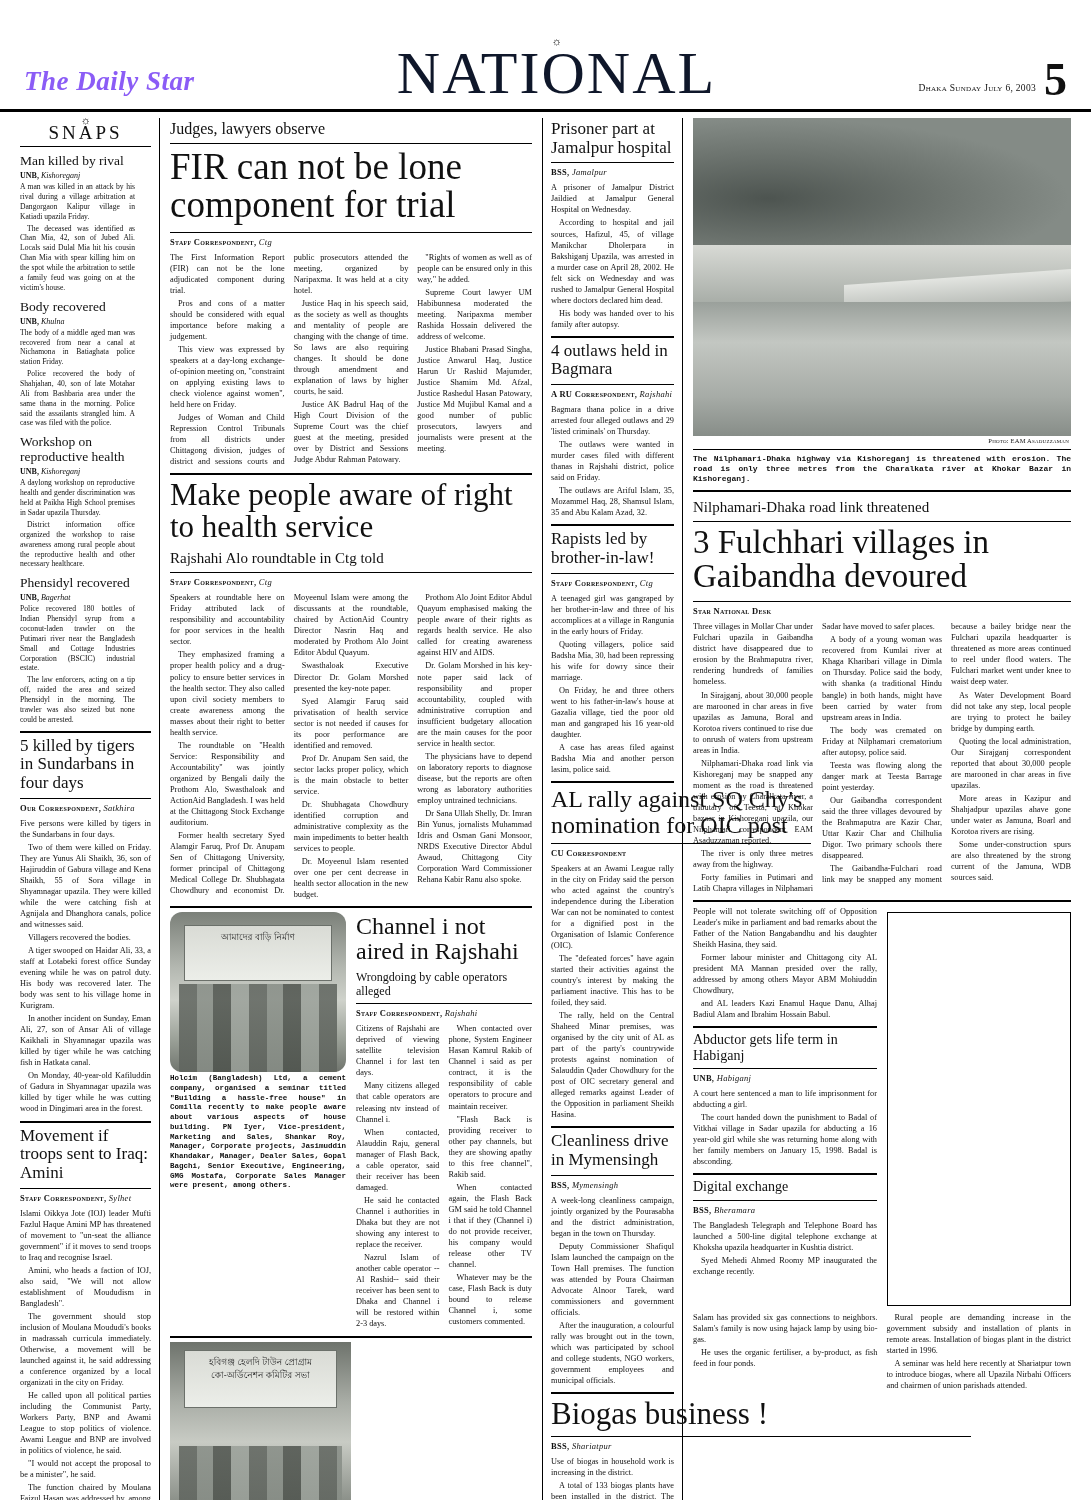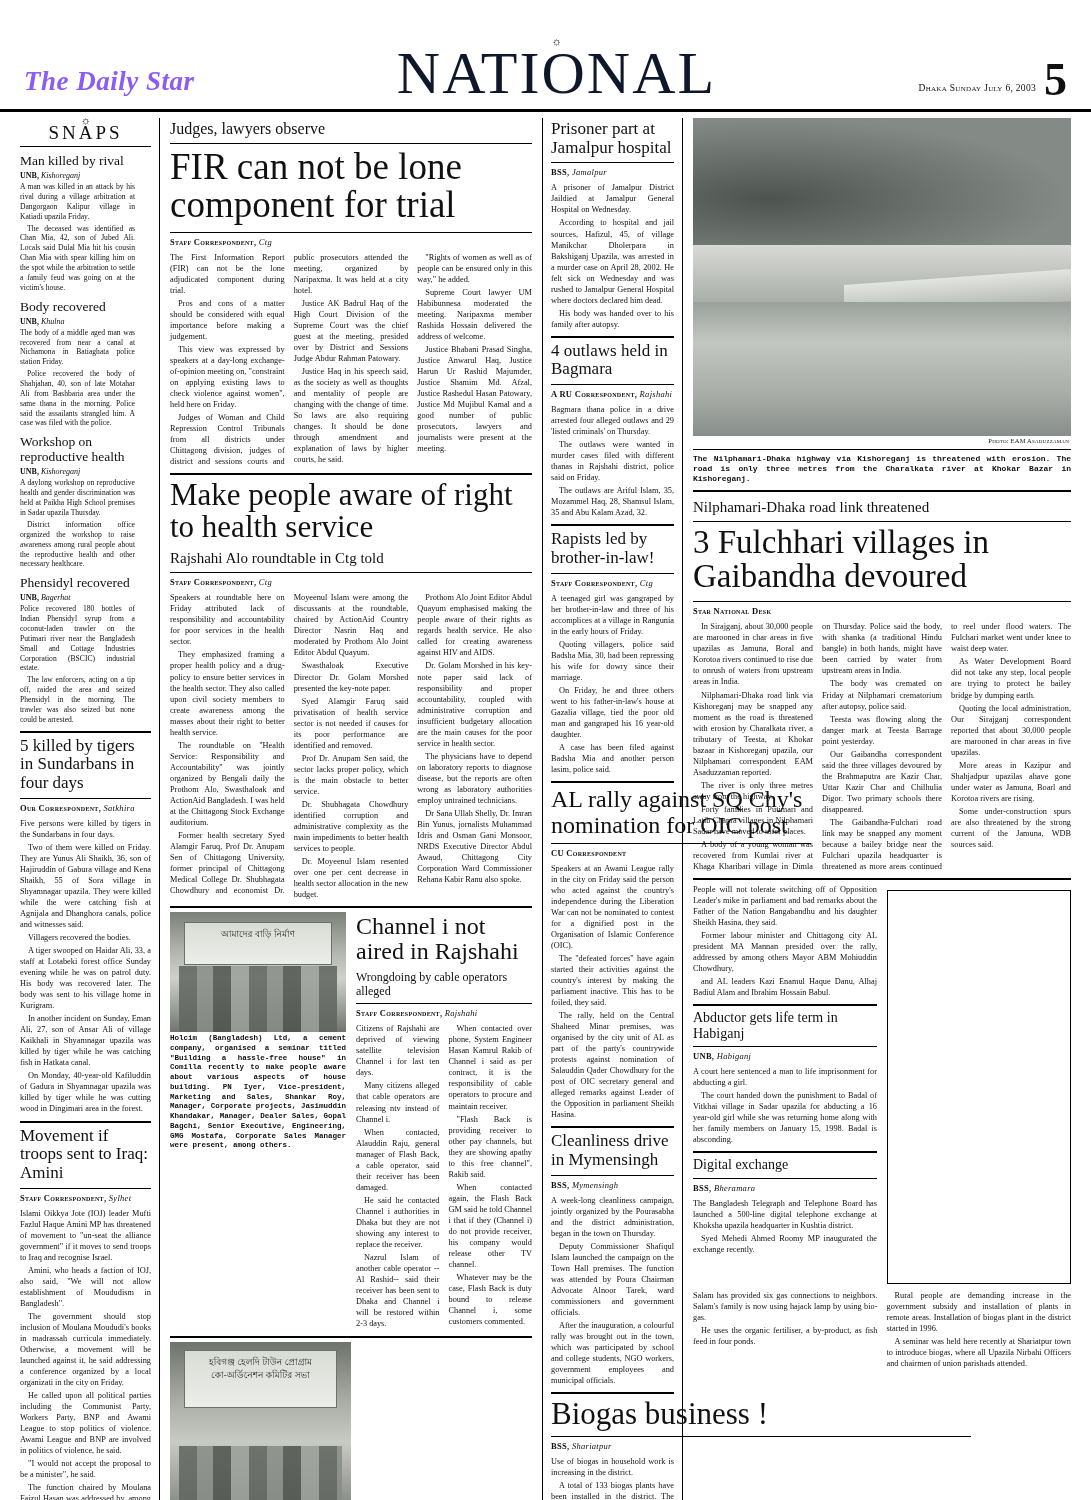--- a/index.html
+++ b/index.html
@@ -230,22 +230,23 @@
     position:absolute; left:0; right:0; top:0; height:42%;
     background: radial-gradient(ellipse at 20% 60%, #4d5450 0%, #6d746f 40%, #848b86 70%),
                 linear-gradient(180deg,#7d847f,#5e655f);
   }
   .ph-road {
     position:absolute; left:40%; right:0; top:50%; height:10%;
     background: linear-gradient(180deg,#e3e5e1,#b5b9b4);
     transform: skewY(-4deg);
   }
   .photo-mid {
-    height: 120px;
+    height: 160px;
     background: linear-gradient(180deg,#7b8079 0%,#b4b8b1 35%,#cfd2cb 55%,#9aa097 80%,#70756e 100%);
+    border-radius: 12px;
   }
   .photo-bot {
     height: 200px;
     background: linear-gradient(180deg,#6e736c 0%,#a9ada6 30%,#c8cbc4 50%,#8e938c 78%,#63675f 100%);
   }
   .ph-figs {
     position:absolute; left:5%; right:5%; bottom:0; height:55%;
     background: repeating-linear-gradient(90deg,#5f645e 0 18px,#878d86 18px 34px,#4e534d 34px 52px,#9aa099 52px 70px);
     opacity: 0.85;
   }
@@ -380,22 +381,22 @@
         <div class="rule-thin"></div>
         <div class="byline">
           <span>Staff Correspondent,</span>
           <em>Ctg</em>
         </div>
         <div class="cols3">
           <p class="body first">The First Information Report (FIR) can not be the lone adjudicated component during trial.</p>
           <p class="body">Pros and cons of a matter should be considered with equal importance before making a judgement.</p>
           <p class="body">This view was expressed by speakers at a day-long exchange-of-opinion meeting on, "constraint on applying existing laws to check violence against women", held here on Friday.</p>
           <p class="body">Judges of Woman and Child Repression Control Tribunals from all districts under Chittagong division, judges of district and sessions courts and public prosecutors attended the meeting, organized by Naripaxma. It was held at a city hotel.</p>
+          <p class="body">Justice Haq in his speech said, as the society as well as thoughts and mentality of people are changing with the change of time. So laws are also requiring changes. It should be done through amendment and explanation of laws by higher courts, he said.</p>
           <p class="body">Justice AK Badrul Haq of the High Court Division of the Supreme Court was the chief guest at the meeting, presided over by District and Sessions Judge Abdur Rahman Patowary.</p>
-          <p class="body">Justice Haq in his speech said, as the society as well as thoughts and mentality of people are changing with the change of time. So laws are also requiring changes. It should be done through amendment and explanation of laws by higher courts, he said.</p>
           <p class="body">"Rights of women as well as of people can be ensured only in this way," he added.</p>
           <p class="body">Supreme Court lawyer UM Habibunnesa moderated the meeting. Naripaxma member Rashida Hossain delivered the address of welcome.</p>
           <p class="body">Justice Bhabani Prasad Singha, Justice Anwarul Haq, Justice Harun Ur Rashid Majumder, Justice Shamim Md. Afzal, Justice Rashedul Hasan Patowary, Justice Md Mujibul Kamal and a good number of public prosecutors, lawyers and journalists were present at the meeting.</p>
         </div>
       </div>
 
       <div class="rule-thick"></div>
 
       <div>
         <div class="hl-lg">Make people aware of right to health service</div>
@@ -505,21 +506,21 @@
       <div>
         <div class="hl-sm">Rapists led by brother-in-law!</div>
         <div class="rule-thin"></div>
         <div class="byline">
           <span>Staff Correspondent,</span>
           <em>Ctg</em>
         </div>
         <p class="body first">A teenaged girl was gangraped by her brother-in-law and three of his accomplices at a village in Rangunia in the early hours of Friday.</p>
         <p class="body">Quoting villagers, police said Badsha Mia, 30, had been repressing his wife for dowry since their marriage.</p>
         <p class="body">On Friday, he and three others went to his father-in-law's house at Gazalia village, tied the poor old man and gangraped his 16 year-old daughter.</p>
-        <p class="body">A case has been filed against Badsha Mia and another person lasim, police said.</p>
+        <p class="body">A case has areas filed against Badsha Mia and another person lasim, police said.</p>
       </div>
 
       <div class="rule-thick"></div>
 
       <div>
         <div class="hl-md" style="width:260px">AL rally against SQ Chy's nomination for OIC post</div>
         <div class="rule-thin" style="width:260px"></div>
         <div class="byline">CU Correspondent</div>
         <p class="body first">Speakers at an Awami League rally in the city on Friday said the person who acted against the country's independence during the Liberation War can not be nominated to contest for a dignified post in the Organisation of Islamic Conference (OIC).</p>
         <p class="body">The "defeated forces" have again started their activities against the country's interest by making the parliament inactive. This has to be foiled, they said.</p>
@@ -572,20 +573,21 @@
 
       <div class="rule-thick"></div>
 
       <div>
         <div class="strap">Nilphamari-Dhaka road link threatened</div>
         <div class="rule-thin"></div>
         <div class="hl-xl" style="font-size:33px">3 Fulchhari villages in Gaibandha devoured</div>
         <div class="rule-thin"></div>
         <div class="byline">Star National Desk</div>
         <div class="cols3">
+          <p class="body first">Three villages in Mollar Char under Fulchari upazila in Gaibandha district have disappeared due to erosion by the Brahmaputra river, rendering hundreds of families homeless.</p>
           <p class="body">In Sirajganj, about 30,000 people are marooned in char areas in five upazilas as Jamuna, Boral and Korotoa rivers continued to rise due to onrush of waters from upstream areas in India.</p>
           <p class="body">Nilphamari-Dhaka road link via Kishoreganj may be snapped any moment as the road is threatened with erosion by Charalkata river, a tributary of Teesta, at Khokar bazaar in Kishoreganj upazila, our Nilphamari correspondent EAM Asaduzzaman reported.</p>
           <p class="body">The river is only three metres away from the highway.</p>
           <p class="body">Forty families in Putimari and Latib Chapra villages in Nilphamari Sadar have moved to safer places.</p>
           <p class="body">A body of a young woman was recovered from Kumlai river at Khaga Kharibari village in Dimla on Thursday. Police said the body, with shanka (a traditional Hindu bangle) in both hands, might have been carried by water from upstream areas in India.</p>
           <p class="body">The body was cremated on Friday at Nilphamari crematorium after autopsy, police said.</p>
           <p class="body">Teesta was flowing along the danger mark at Teesta Barrage point yesterday.</p>
           <p class="body">Our Gaibandha correspondent said the three villages devoured by the Brahmaputra are Kazir Char, Uttar Kazir Char and Chilhulia Digor. Two primary schools there disappeared.</p>
           <p class="body">The Gaibandha-Fulchari road link may be snapped any moment because a bailey bridge near the Fulchari upazila headquarter is threatened as more areas continued to reel under flood waters. The Fulchari market went under knee to waist deep water.</p>
           <p class="body">As Water Development Board did not take any step, local people are trying to protect he bailey bridge by dumping earth.</p>

